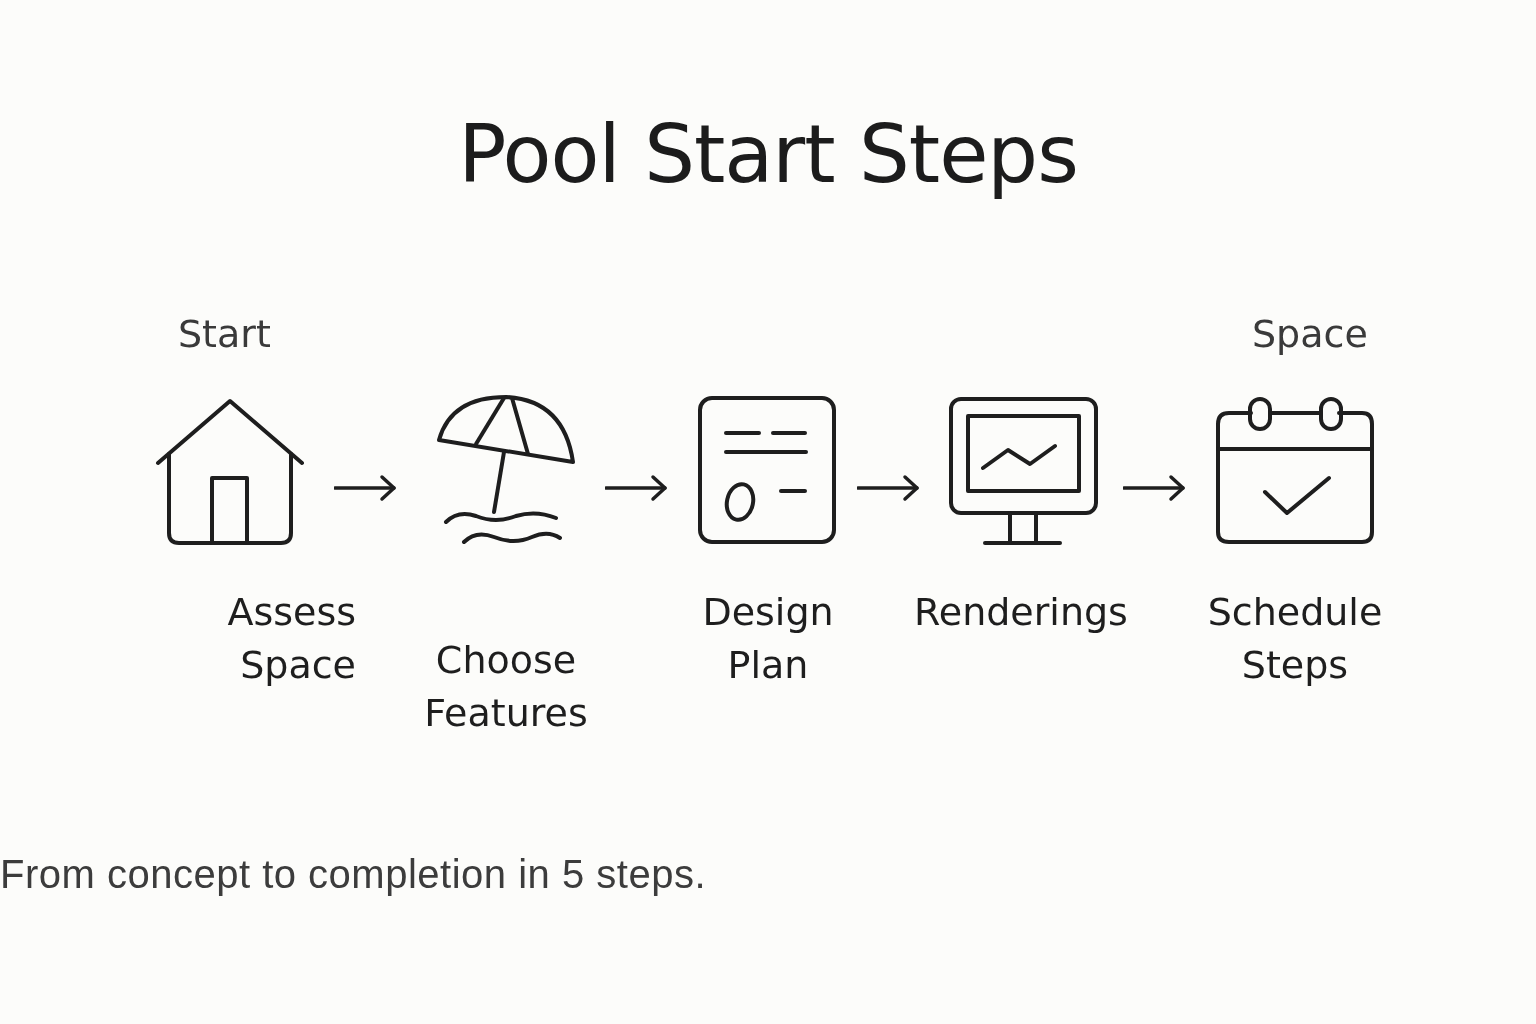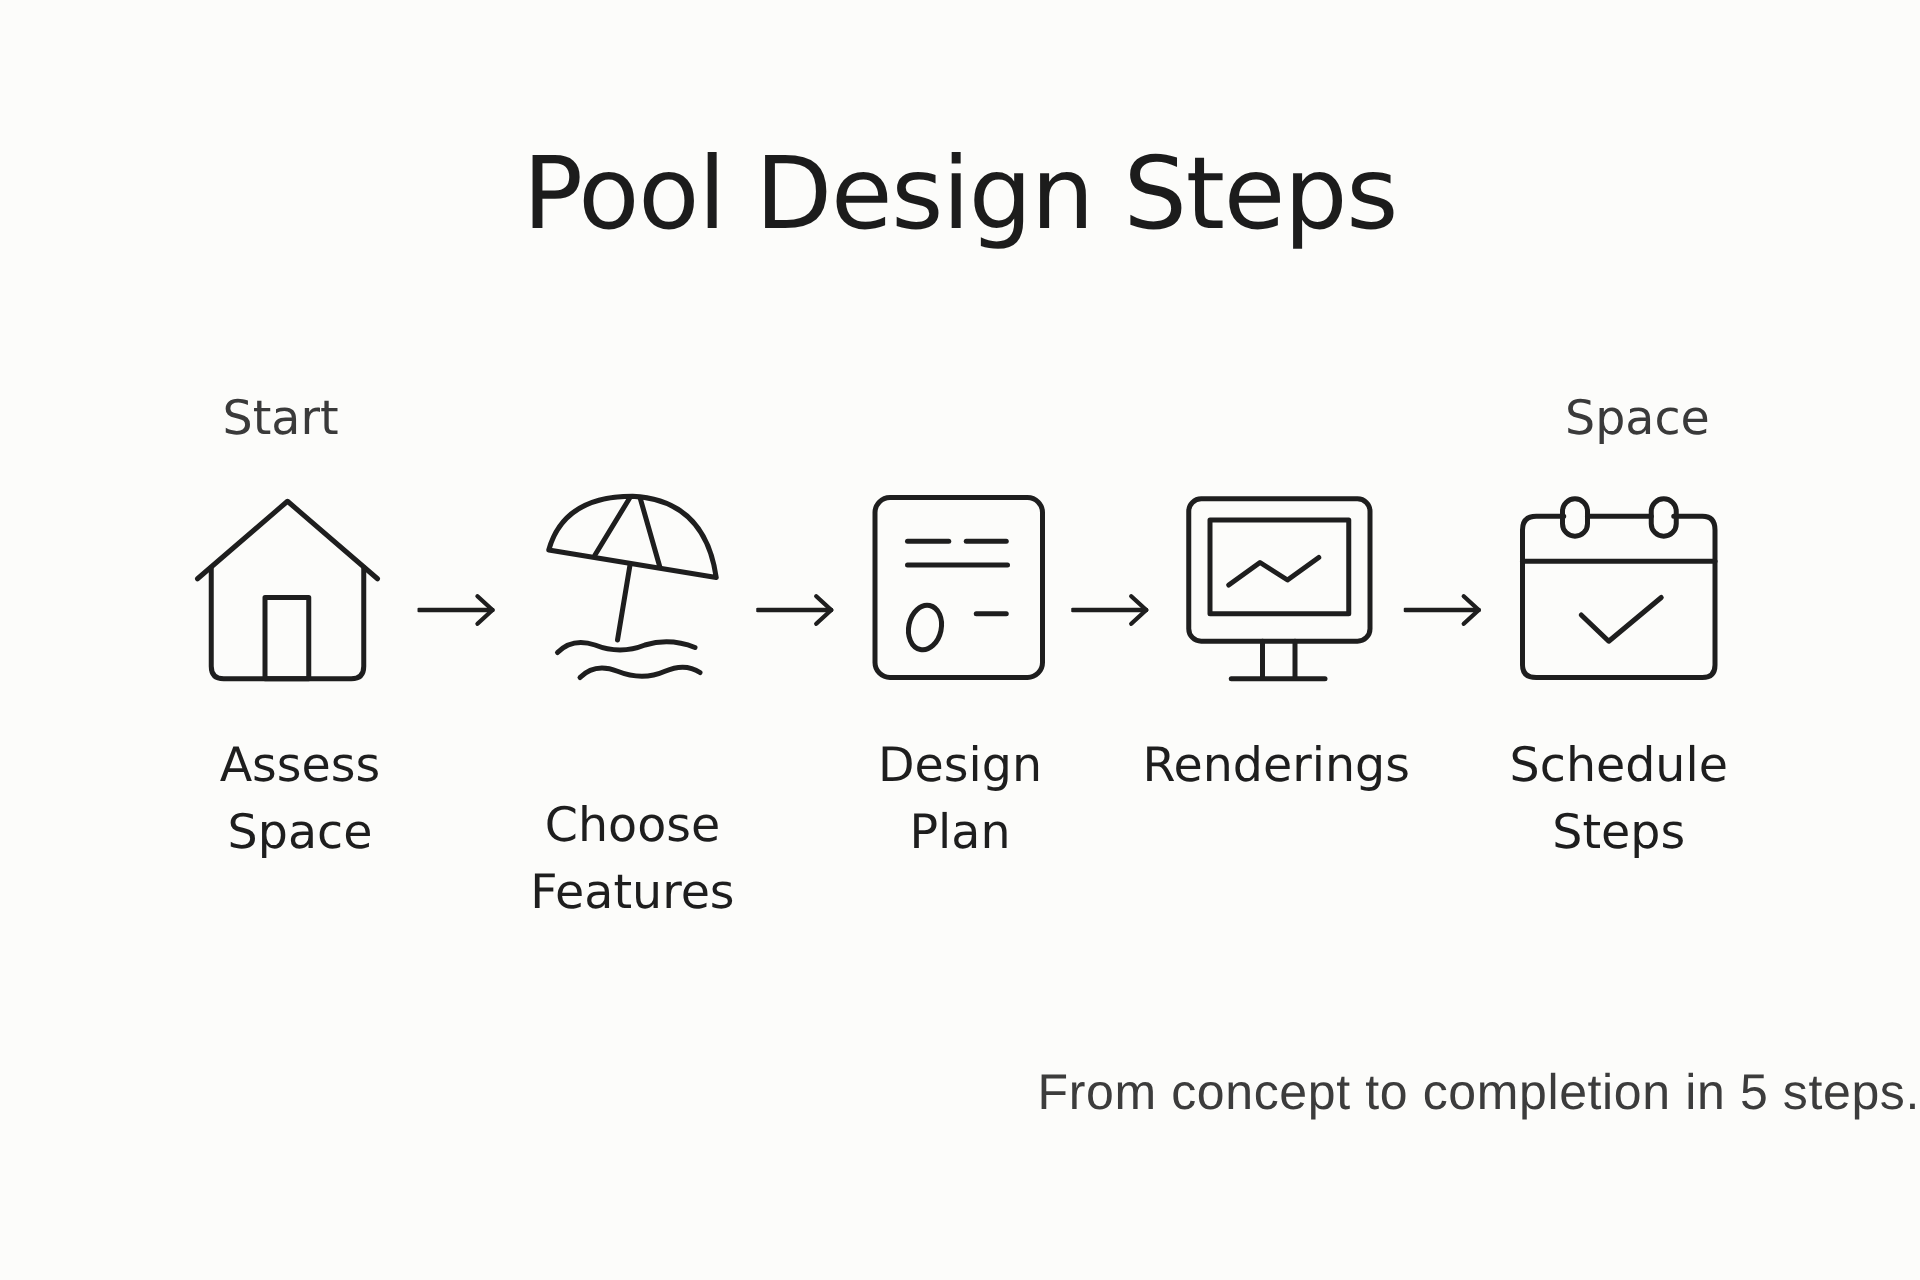--- a/index.html
+++ b/index.html
@@ -33,30 +33,30 @@
       position: absolute; top: 586px;
       width: 280px; margin-left: -140px;
       text-align: center;
       font-size: 38px; line-height: 53px;
       color: #1e1e1e;
       font-family: "DejaVu Sans", sans-serif;
     }
     .step-label span { display: block; }
     .tagline {
       position: absolute; left: 0; right: 0; top: 852px;
-      text-align: right;
+      text-align: left;
       font-size: 40px; color: #3c3c3c;
       font-family: "Liberation Sans", sans-serif;
       letter-spacing: 0.5px;
     }
   </style>
 </head>
 <body>
 
-<div class="title">Pool Design Steps</div>
+<div class="title">Pool Start Steps</div>
 
 <div class="end-label start-label">Start</div>
 <div class="end-label finish-label">Space</div>
 
 <div class="icon" style="left:155px; top:398px;">
   <svg width="150" height="148" viewBox="0 0 150 148" fill="none" stroke="#1e1e1e" stroke-width="4" stroke-linecap="round" stroke-linejoin="round">
     <polyline points="3,65 75,3 147,65"></polyline>
     <path d="M14,56 V135 Q14,145 24,145 H126 Q136,145 136,135 V56"></path>
     <rect x="57" y="80" width="35" height="65"></rect>
   </svg>
@@ -127,21 +127,21 @@
   <svg width="160" height="150" viewBox="0 0 160 150" fill="none" stroke="#1e1e1e" stroke-width="4" stroke-linecap="round" stroke-linejoin="round">
     <path d="M36,17 H14 Q3,17 3,28 V136 Q3,146 14,146 H147 Q157,146 157,136 V28 Q157,17 147,17 H124"></path>
     <line x1="55" y1="17" x2="106" y2="17"></line>
     <rect x="35" y="3" width="20" height="30" rx="10"></rect>
     <rect x="106" y="3" width="20" height="30" rx="10"></rect>
     <line x1="3" y1="53" x2="157" y2="53"></line>
     <polyline points="50,96 72,117 114,82"></polyline>
   </svg>
 </div>
 
-<div class="step-label" style="left:240px;">
+<div class="step-label" style="left:216px;text-align:right;">
   <span>Assess</span>
   <span>Space</span>
 </div>
 <div class="step-label" style="left:506px;margin-top:48px;">
   <span>Choose</span>
   <span>Features</span>
 </div>
 <div class="step-label" style="left:768px;">
   <span>Design</span>
   <span>Plan</span>

